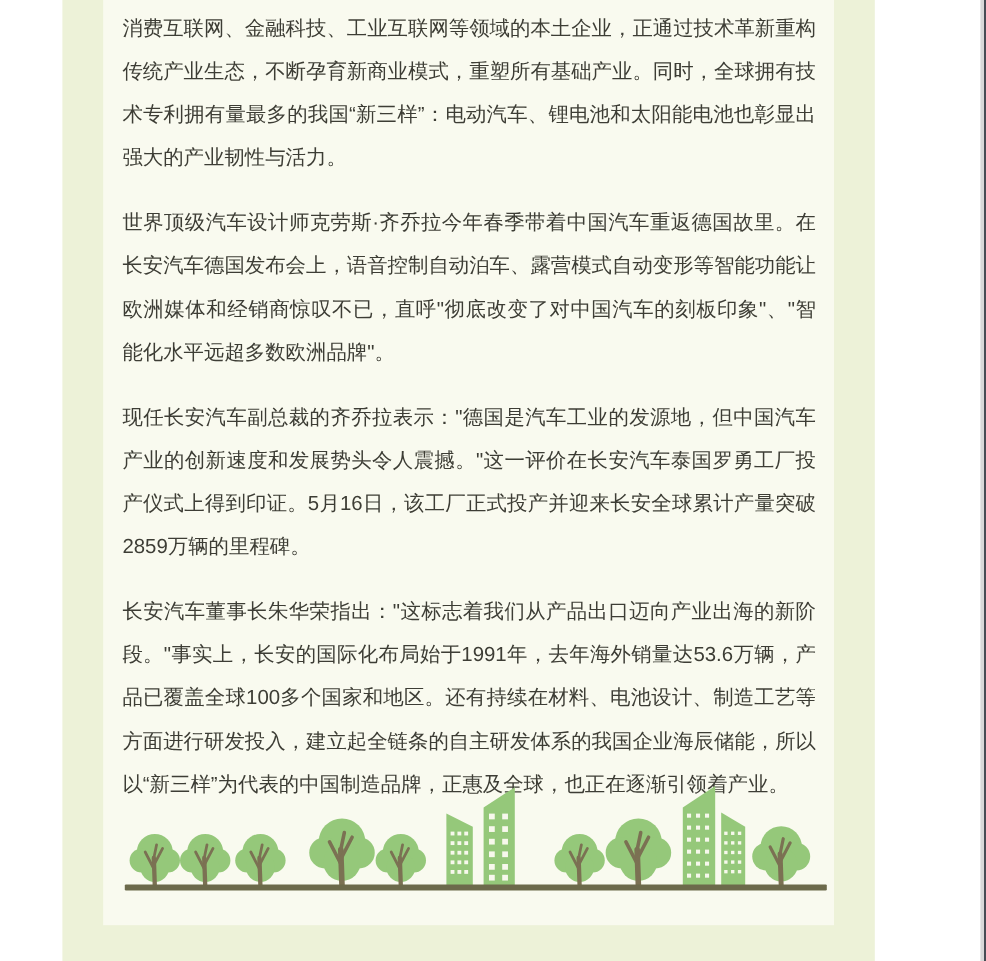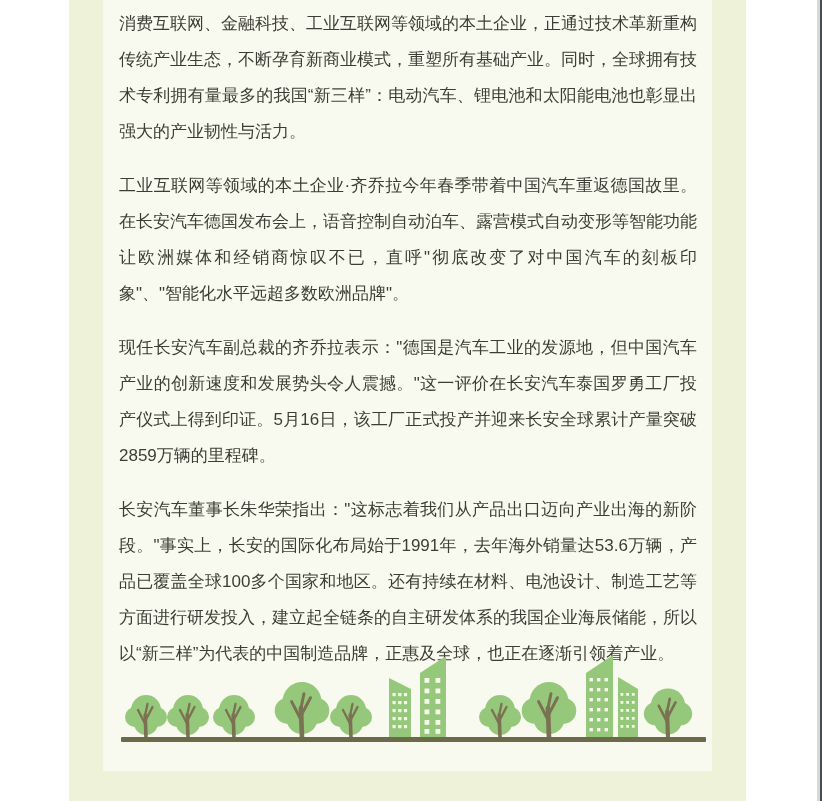--- a/index.html
+++ b/index.html
@@ -3,21 +3,21 @@
 <meta charset="utf-8">
 <style>
   html,body{margin:0;padding:0;}
   body{width:822px;height:801px;overflow:hidden;background:#fff;}
   .stage{
     position:relative;width:822px;height:801px;overflow:hidden;
     background:var(--outer-background,#ffffff);
     font-family:"Liberation Sans","DejaVu Sans",sans-serif;
   }
   .panel{
-    position:absolute;left:69px;top:0;width:677px;height:801px;
+    position:absolute;left:52px;top:0;width:677px;height:801px;
     background:var(--panel,#edf2d8);
   }
   .card{
     position:absolute;left:34px;top:0;width:609px;height:771px;
     background:var(--card,#f9faef);
   }
   .article{
     padding:6px 15px 0 16px;
     font-size:17px;line-height:36px;
     color:var(--text,#3d3d35);
@@ -43,21 +43,21 @@
 </style>
 </head>
 <body>
 
 <div class="stage">
   <div class="panel">
     <div class="card">
 
       <div class="article">
         <p>消费互联网、金融科技、工业互联网等领域的本土企业，正通过技术革新重构传统产业生态，不断孕育新商业模式，重塑所有基础产业。同时，全球拥有技术专利拥有量最多的我国“新三样”：电动汽车、锂电池和太阳能电池也彰显出强大的产业韧性与活力。</p>
-        <p>工业互联网等领域的本土企业·齐乔拉今年春季带着中国汽车重返德国故里。在长安汽车德国发布会上，语音控制自动泊车、露营模式自动变形等智能功能让欧洲媒体和经销商惊叹不已，直呼"彻底改变了对中国汽车的刻板印象"、"智能化水平远超多数欧洲品牌"。</p>
+        <p>世界顶级汽车设计师克劳斯·齐乔拉今年春季带着中国汽车重返德国故里。在长安汽车德国发布会上，语音控制自动泊车、露营模式自动变形等智能功能让欧洲媒体和经销商惊叹不已，直呼"彻底改变了对中国汽车的刻板印象"、"智能化水平远超多数欧洲品牌"。</p>
         <p>现任长安汽车副总裁的齐乔拉表示："德国是汽车工业的发源地，但中国汽车产业的创新速度和发展势头令人震撼。"这一评价在长安汽车泰国罗勇工厂投产仪式上得到印证。5月16日，该工厂正式投产并迎来长安全球累计产量突破2859万辆的里程碑。</p>
         <p>长安汽车董事长朱华荣指出："这标志着我们从产品出口迈向产业出海的新阶段。"事实上，长安的国际化布局始于1991年，去年海外销量达53.6万辆，产品已覆盖全球100多个国家和地区。还有持续在材料、电池设计、制造工艺等方面进行研发投入，建立起全链条的自主研发体系的我国企业海辰储能，所以以“新三样”为代表的中国制造品牌，正惠及全球，也正在逐渐引领着产业。</p>
       </div>
 
       <svg class="illustration" viewBox="0 0 609 100" xmlns="http://www.w3.org/2000/svg">
         <defs>
           <g id="tree">
             <g class="canopy">
               <circle cx="0" cy="-28" r="15"></circle>
               <circle cx="-11" cy="-21" r="10"></circle>

